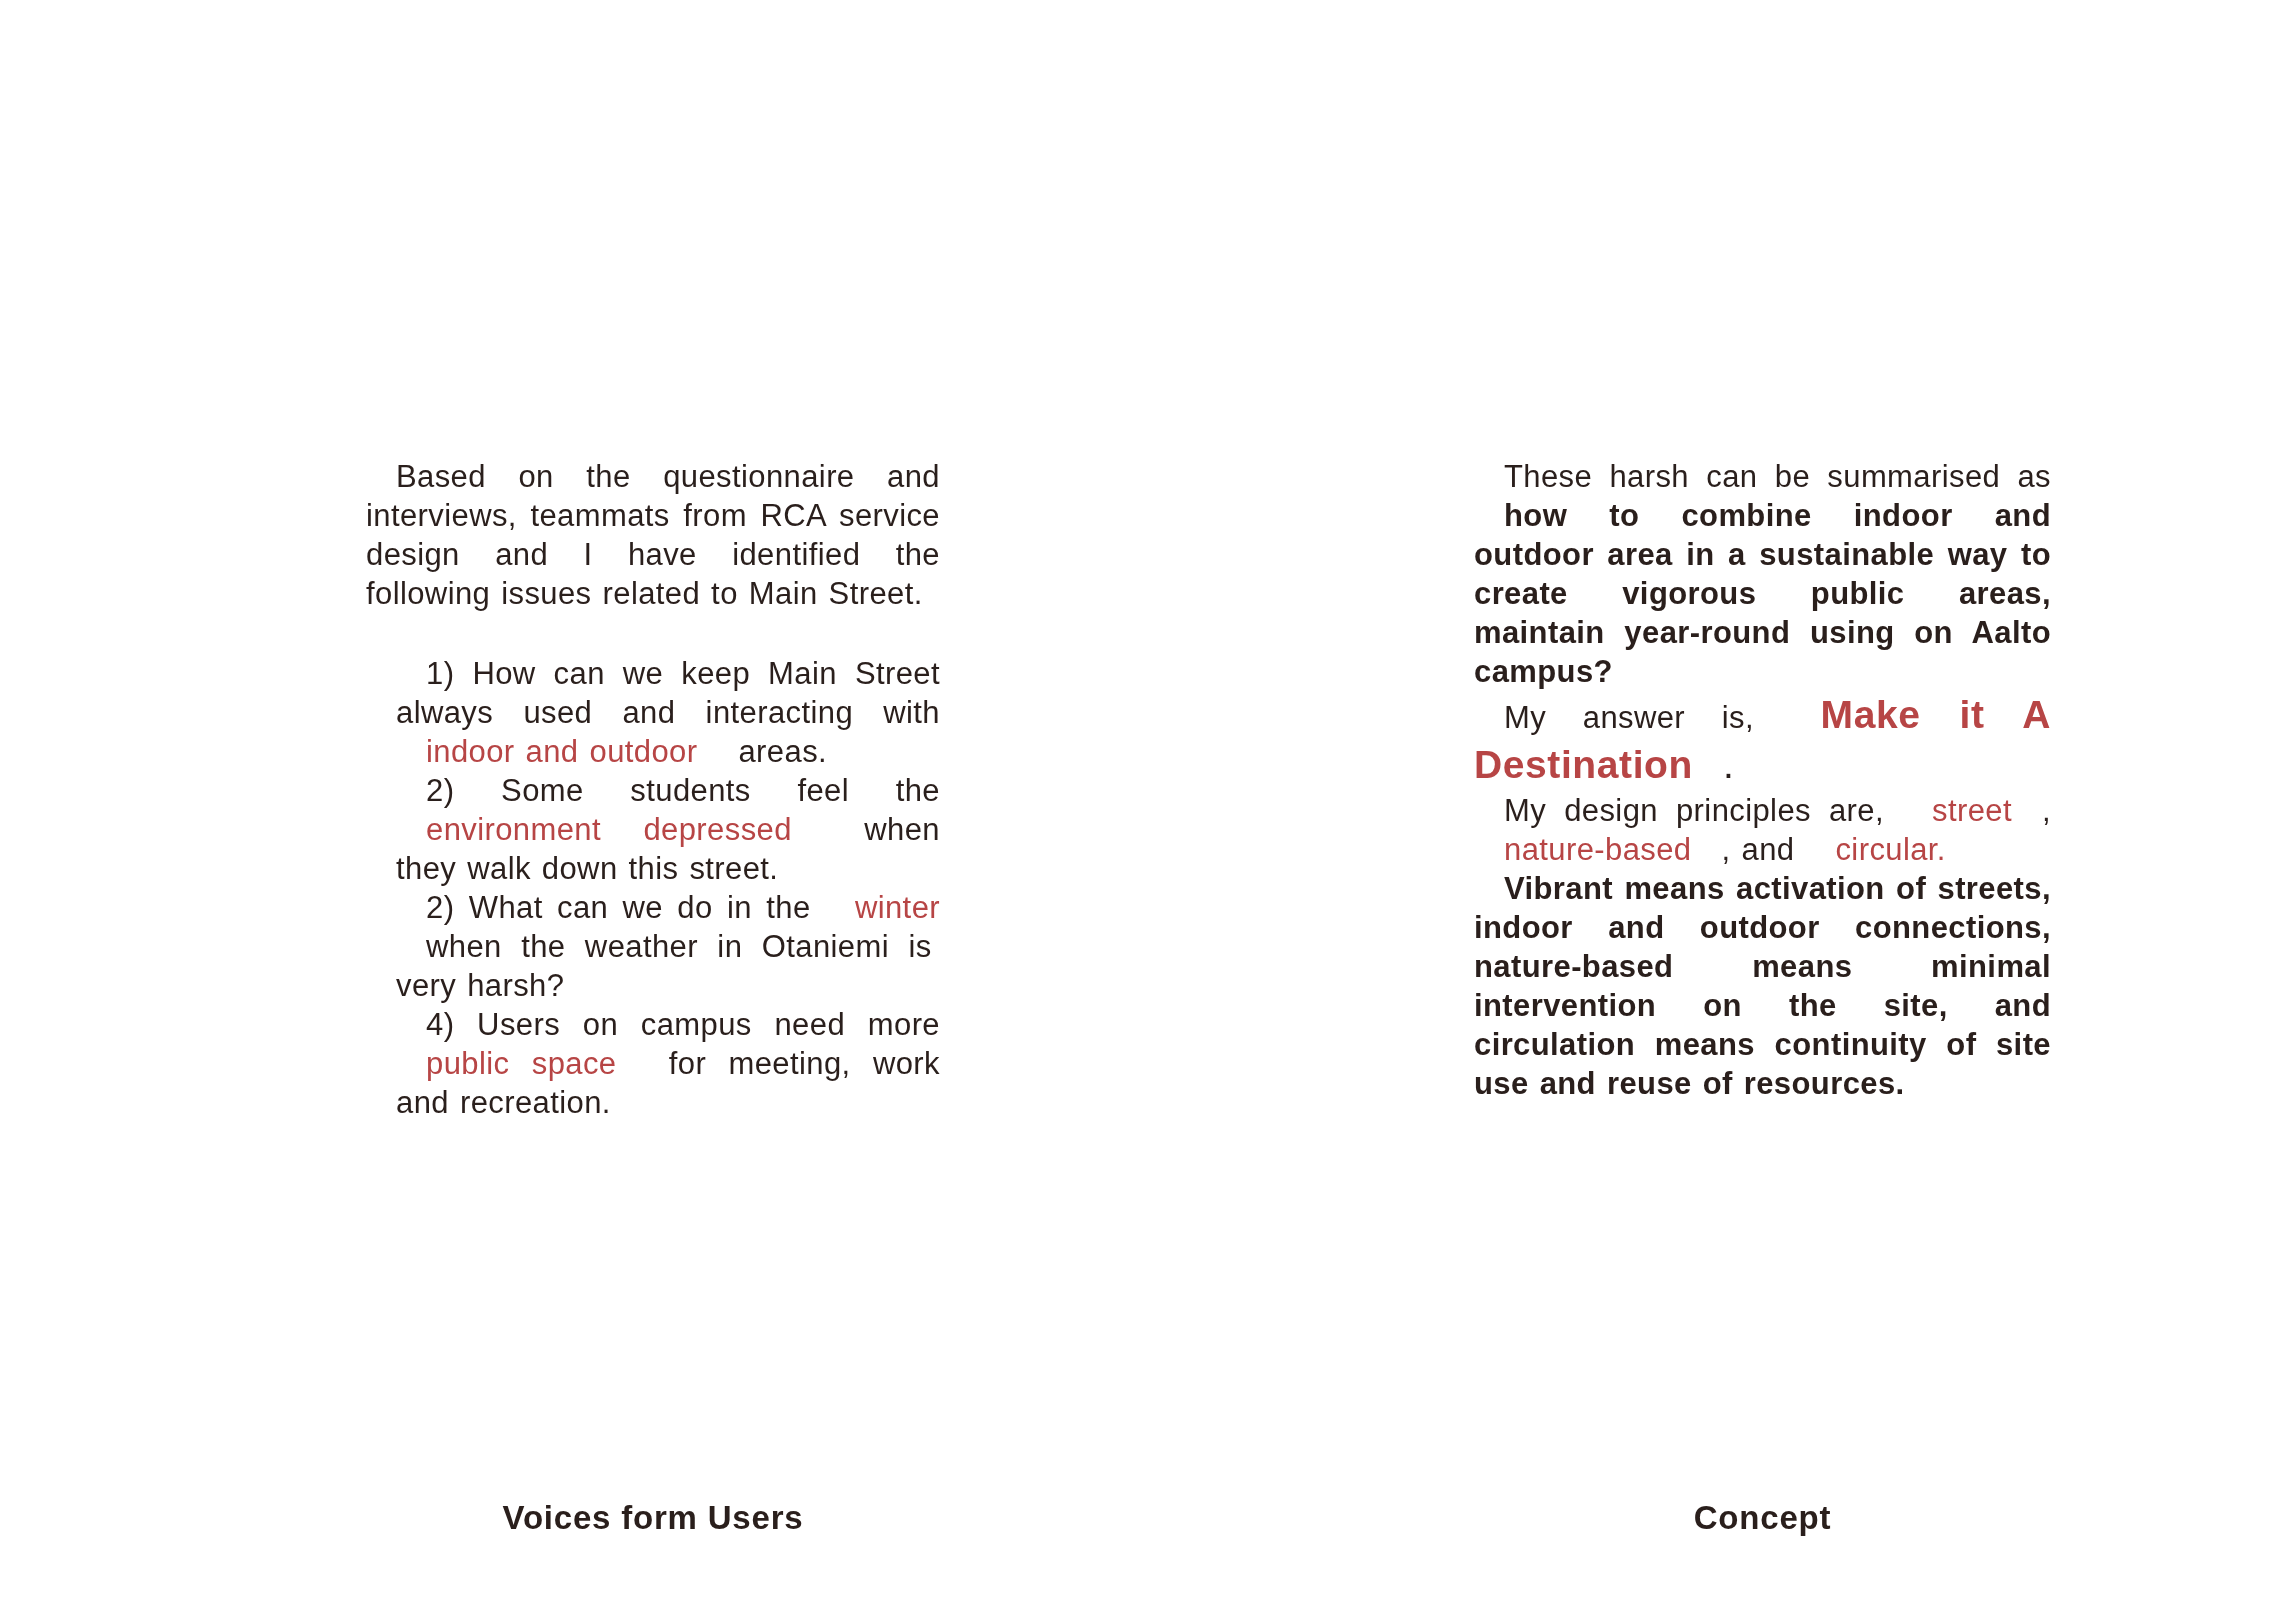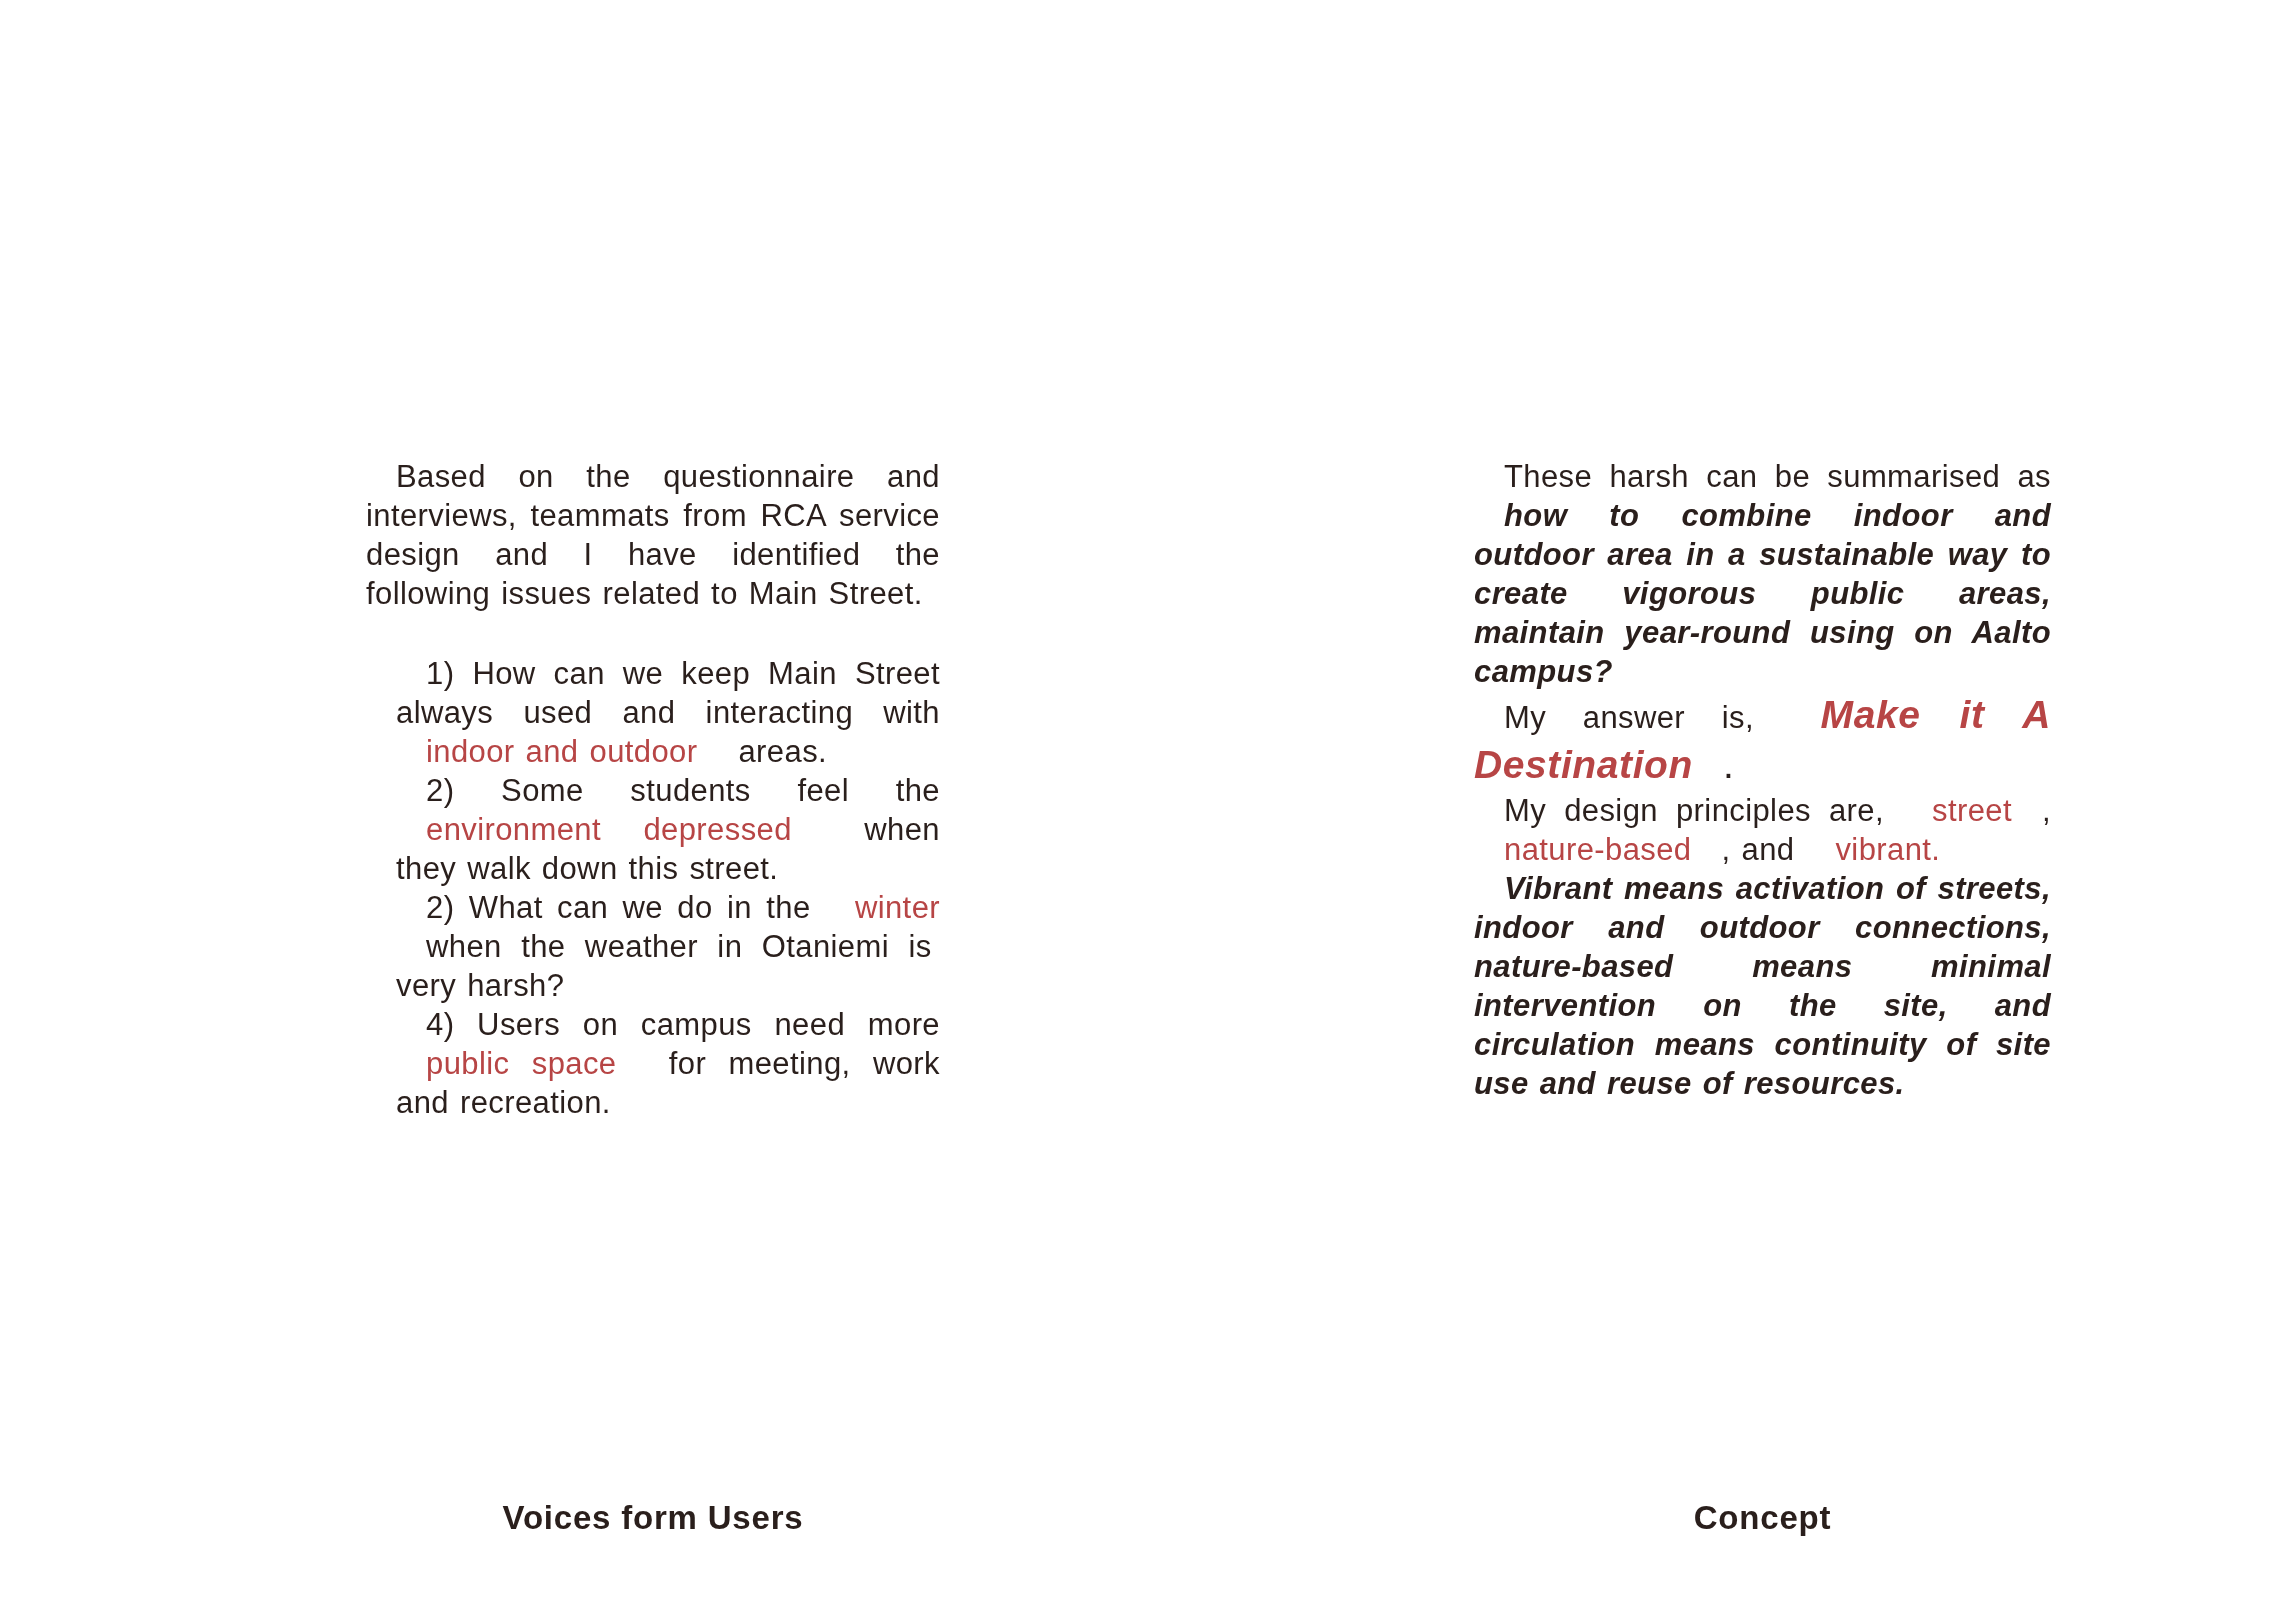--- a/index.html
+++ b/index.html
@@ -32,21 +32,21 @@
   .col-left  { left: 306px; }
   .col-right { left: 1414px; width: 577px; }
 
   .issues { margin-top: 41px; }
 
   .para-answer      { margin-top: 45px; line-height: 47px; }
   .para-principles  { margin-top: 35px; }
   .para-explanation { margin-top: 37px; }
 
   .red  { color: var(--accent); }
-  .bold { font-weight: bold; font-style: italic; }
+  .bold { font-weight: bold; }
   .big  { font-size: 39px; letter-spacing: 0.6px; }
 
   .caption {
     position: absolute;
     top: 1498px;
     font-size: 33px;
     font-weight: bold;
     letter-spacing: 0.8px;
     text-align: center;
     line-height: 39px;
@@ -65,21 +65,21 @@
       <p class="issue"><span>1) How can we keep Main Street always used and interacting with </span><span class="red">indoor and outdoor</span><span> areas.</span></p>
       <p class="issue"><span>2) Some students feel the </span><span class="red">environment depressed</span><span> when they walk down this street.</span></p>
       <p class="issue"><span>2) What can we do in the </span><span class="red">winter</span><span> when the weather in Otaniemi is very harsh?</span></p>
       <p class="issue"><span>4) Users on campus need more </span><span class="red">public space</span><span> for meeting, work and recreation.</span></p>
     </div>
   </section>
 
   <section class="column col-right">
     <p class="para-summary"><span>These harsh can be summarised as </span><span class="bold">how to combine indoor and outdoor area in a sustainable way to create vigorous public areas, maintain year-round using on Aalto campus?</span></p>
     <p class="para-answer"><span>My answer is, </span><span class="red bold big">Make it A Destination</span><span class="big">.</span></p>
-    <p class="para-principles"><span>My design principles are, </span><span class="red">street</span><span>, </span><span class="red">nature-based</span><span>, and </span><span class="red">vibrant.</span></p>
+    <p class="para-principles"><span>My design principles are, </span><span class="red">street</span><span>, </span><span class="red">nature-based</span><span>, and </span><span class="red">circular.</span></p>
     <p class="para-explanation"><span class="bold">Vibrant means activation of streets, indoor and outdoor connections, nature-based means minimal intervention on the site, and circulation means continuity of site use and reuse of resources.</span></p>
   </section>
 
   <div class="caption cap-left">Voices form Users</div>
 
   <div class="caption cap-right">Concept</div>
 
 </div>
 
 

